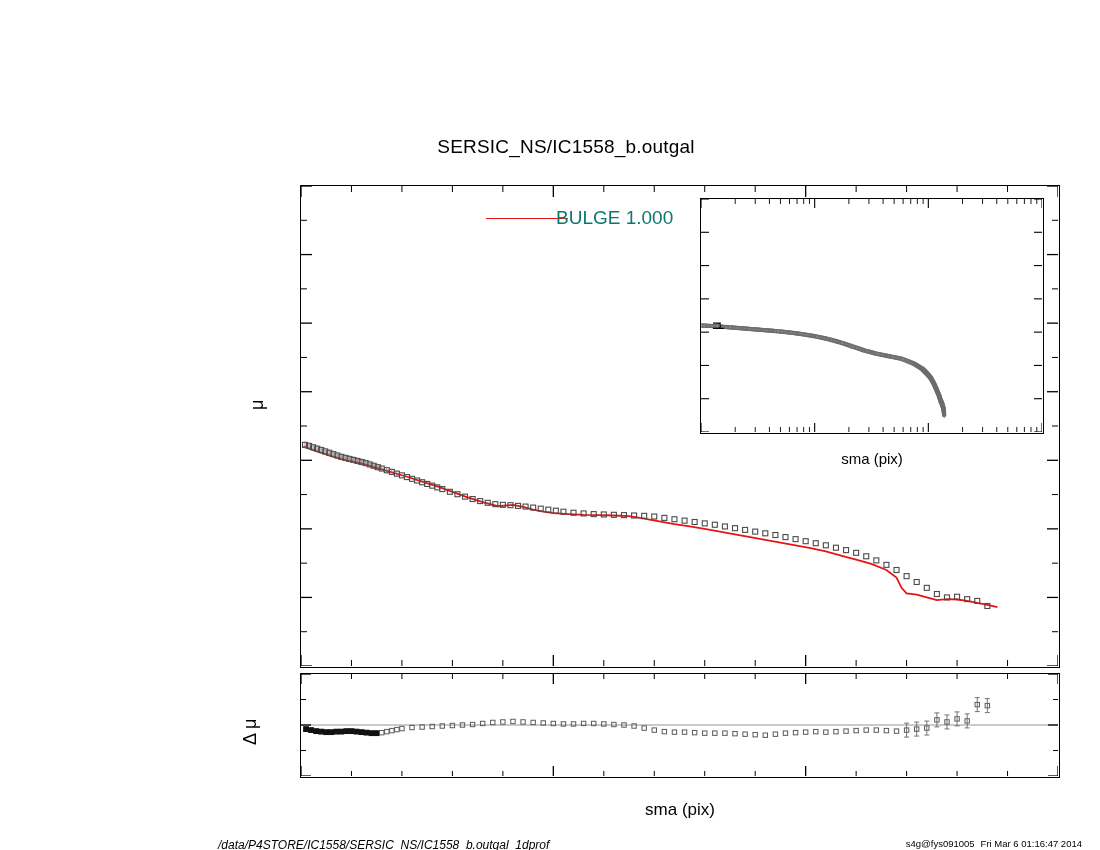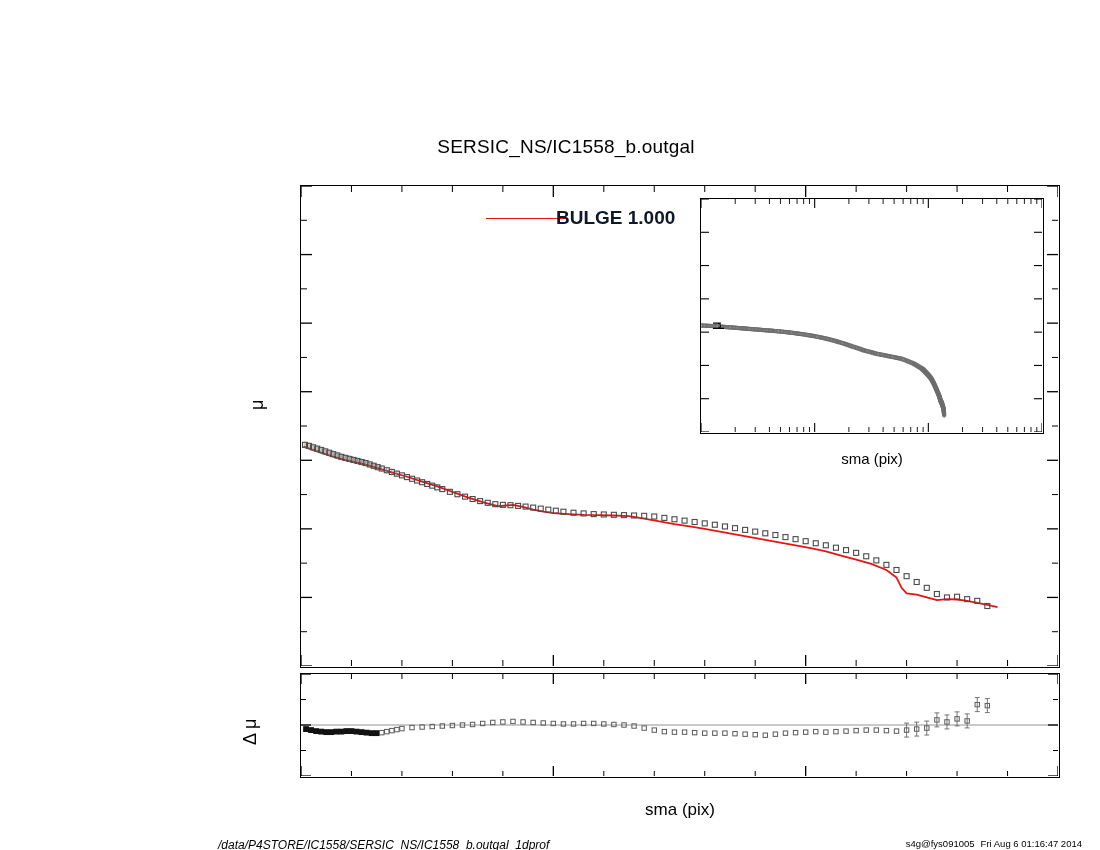--- a/index.html
+++ b/index.html
@@ -116,23 +116,22 @@
     top: 13px;
     width: 82px;
     height: 0;
     border-top: 1.6px solid #e81414;
   }
   #legend-label {
     position: absolute;
     left: 70px;
     top: 2px;
     font-size: 19px;
-    color: #0f172a;
+    color: #0f766e;
     white-space: nowrap;
-    font-weight: bold;
   }
 
   
   #footer-left {
     left: 218px;
     top: 838px;
     font-size: 12px;
     font-style: italic;
   }
   #footer-right {
@@ -957,16 +956,16 @@
   </div>
 
   <div class="abs" id="ylabel-main">μ</div>
   <div class="abs" id="ylabel-resid">Δ μ</div>
   <div class="abs" id="xlabel-main">sma (pix)</div>
   <div class="abs" id="ylabel-inset">μ</div>
   <div class="abs" id="xlabel-inset">sma (pix)</div>
 
   <div class="abs" id="footer-left">/data/P4STORE/IC1558/SERSIC_NS/IC1558_b.outgal_1dprof</div>
   <div class="abs" id="footer-right">
-    <span>s4g@fys091005</span><span>Fri Aug  6 01:16:47 2014</span>
+    <span>s4g@fys091005</span><span>Fri Mar  6 01:16:47 2014</span>
   </div>
 
 </div>
 
 </body></html>

